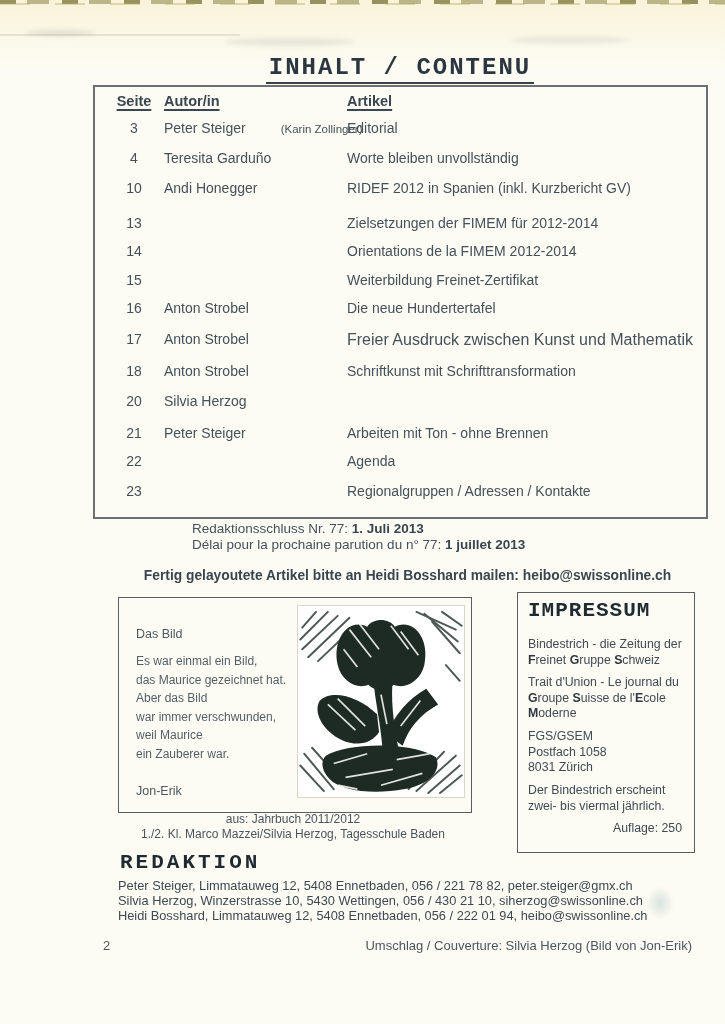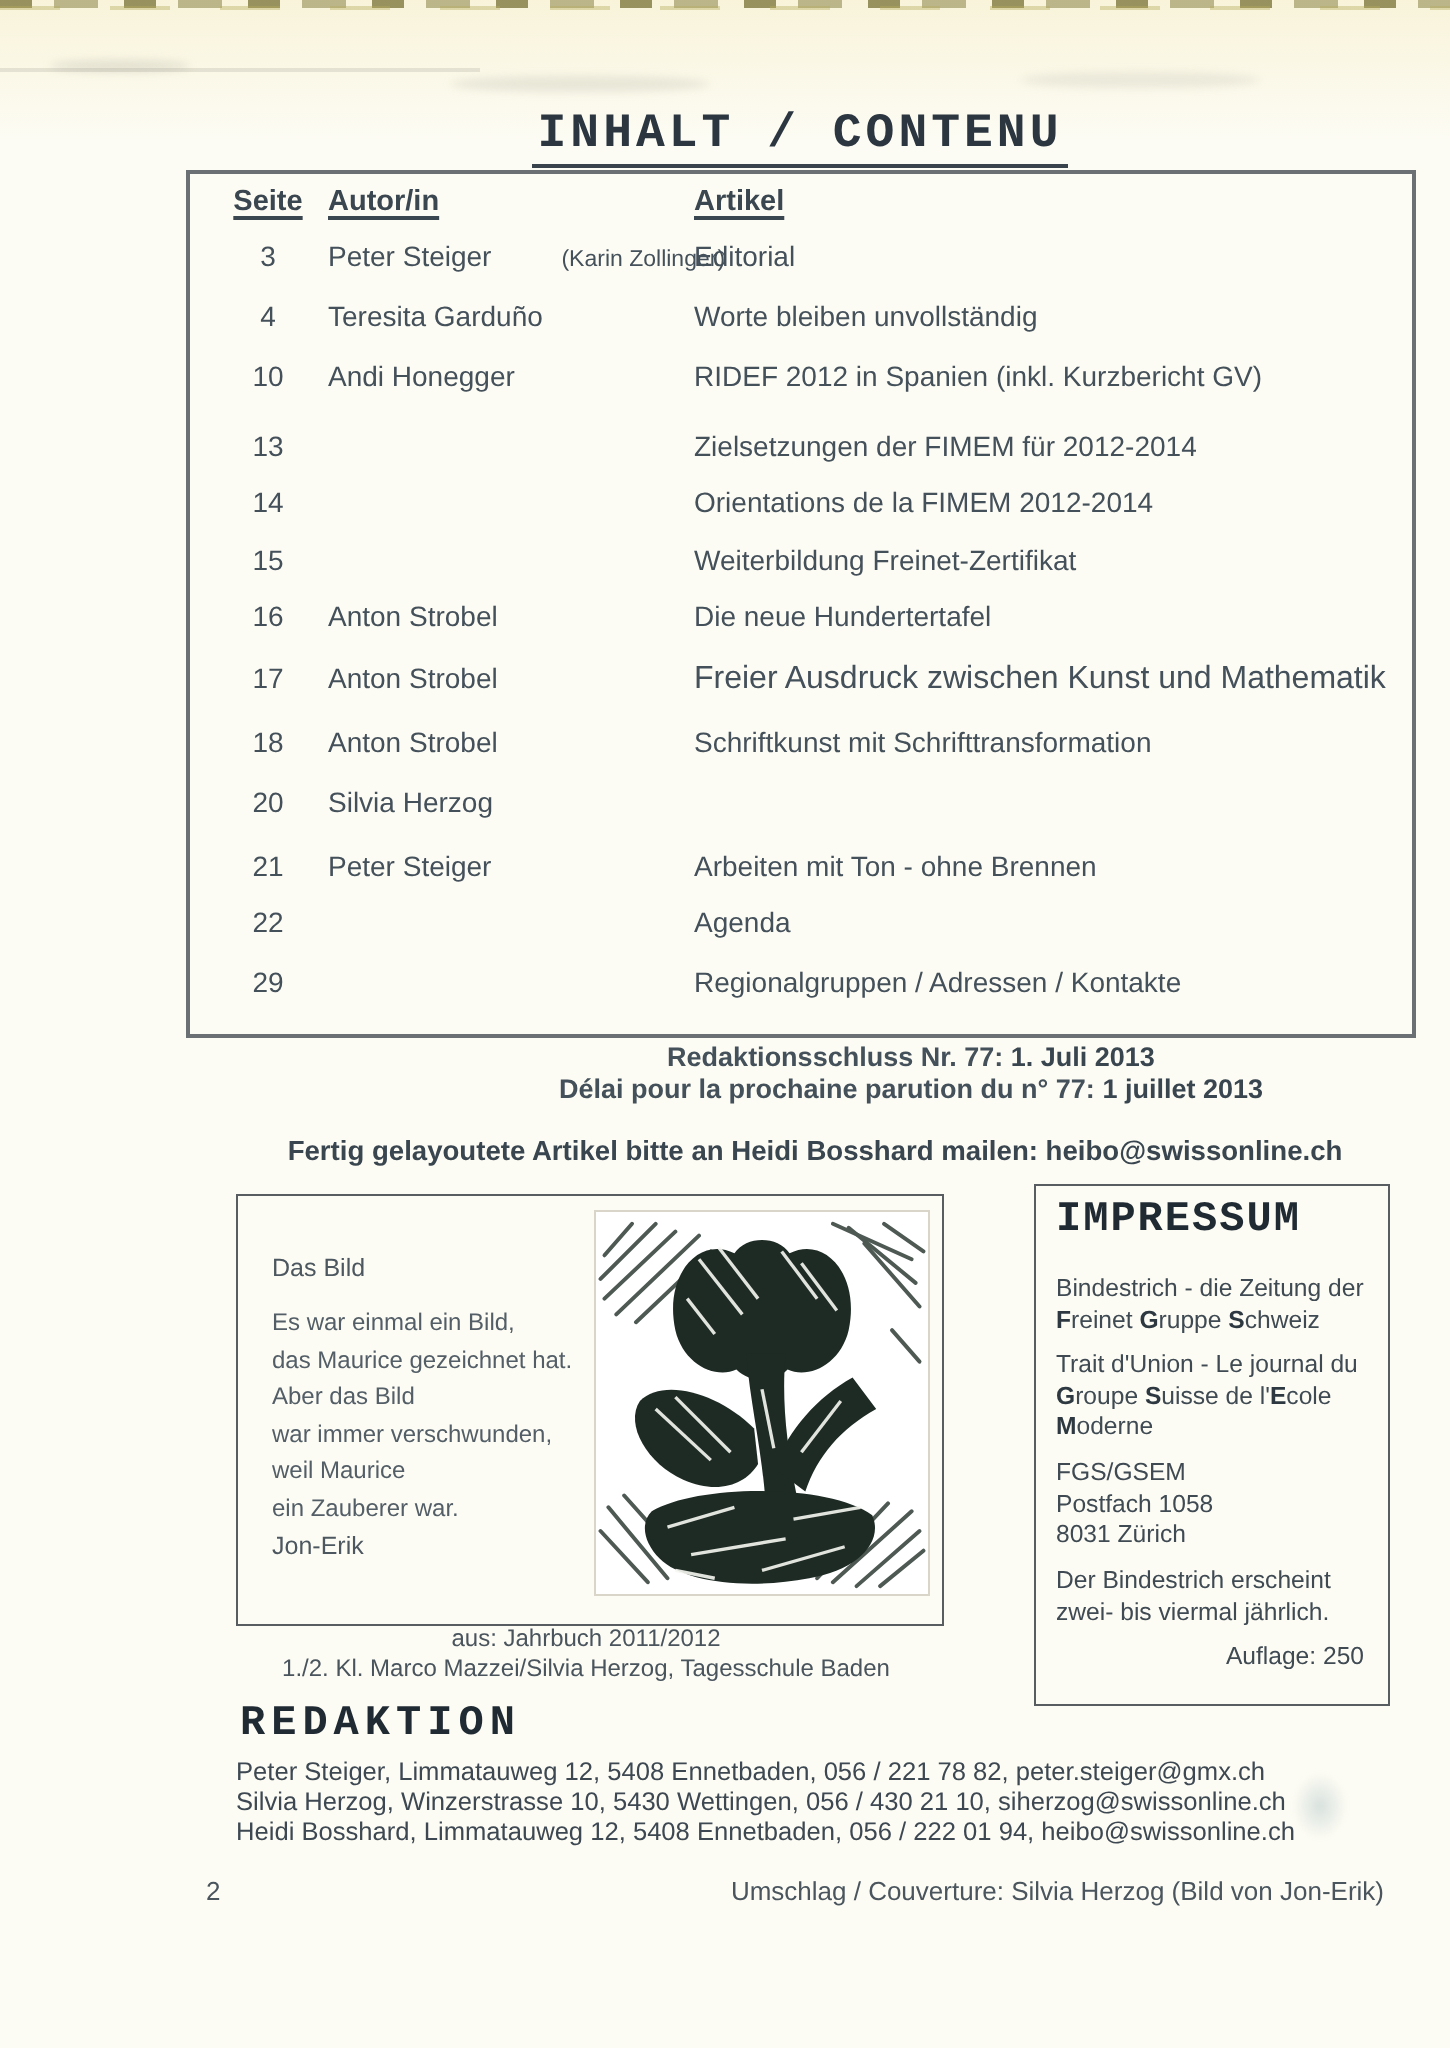--- a/index.html
+++ b/index.html
@@ -33,31 +33,31 @@
   .toc-box{left:93px;top:85px;width:611px;height:430px;border:2px solid #6b7075;}
   .toc-head{top:93px;height:20px;font-weight:bold;font-size:14.5px;color:#3a4650;}
   .toc-head span{text-decoration:underline;text-underline-offset:3px;text-decoration-thickness:1.5px;}
   .toc-row{height:20px;font-size:14px;color:#44505a;}
   .c-page{position:absolute;left:112px;width:44px;text-align:center;}
   .c-author{position:absolute;left:164px;width:160px;white-space:nowrap;}
   .c-article{position:absolute;left:347px;width:350px;white-space:nowrap;}
   .note{font-size:11.5px;margin-left:3px;padding-left:32px;}
   .row-large .c-article{font-size:16px;}
   
-  .deadline{left:202px;width:507px;text-align:center;font-size:13.5px;color:#44505a;height:16px;font-weight:bold;}
+  .deadline{left:192px;width:507px;text-align:left;font-size:13.5px;color:#44505a;height:16px;}
   .dl1{top:521px;} .dl2{top:537px;}
   .deadline b{color:#39454f;}
   
   .mail-notice{top:568px;left:90px;width:635px;text-align:center;font-weight:bold;
     font-size:13.8px;color:#39454f;}
   
   .poem-box{left:118px;top:597px;width:352px;height:214px;border:1.5px solid #585d62;}
   .poem-title{left:17px;top:29px;font-size:12.5px;color:#4c575f;}
   .poem-lines{left:17px;top:54px;font-size:12px;line-height:18.6px;color:#535e67;white-space:nowrap;}
-  .poem-author{left:17px;top:168px;font-size:12.5px;color:#4c575f;}
+  .poem-author{left:17px;top:186px;font-size:12.5px;color:#4c575f;}
   .art-sheet{left:178px;top:7px;width:168px;height:193px;background:#ffffff;
     border:1px solid #d9d6c9;box-sizing:border-box;}
   .caption{left:115px;width:356px;text-align:center;font-size:12px;color:#49545d;height:15px;}
   .cap1{top:812px;} .cap2{top:827px;}
   
   .imp-box{left:517px;top:592px;width:176px;height:259px;border:1.5px solid #585d62;}
   .imp-title{left:10px;top:6px;font-family:"Liberation Mono",monospace;font-weight:bold;
     font-size:21px;letter-spacing:1px;color:#1f2a33;}
   .imp-text{left:10px;right:8px;font-size:12.3px;line-height:15.5px;color:#3f4a53;}
   .imp-text b{color:#2d3840;}
@@ -147,21 +147,21 @@
   <span class="c-page">21</span>
   <span class="c-author">Peter Steiger</span>
   <span class="c-article">Arbeiten mit Ton - ohne Brennen</span>
 </div>
 <div class="abs toc-row" style="top:453px;">
   <span class="c-page">22</span>
   <span class="c-author"></span>
   <span class="c-article">Agenda</span>
 </div>
 <div class="abs toc-row" style="top:483px;">
-  <span class="c-page">29</span>
+  <span class="c-page">23</span>
   <span class="c-author"></span>
   <span class="c-article">Regionalgruppen / Adressen / Kontakte</span>
 </div>
 
 <div class="abs deadline dl1"><span>Redaktionsschluss Nr. 77: </span><b>1. Juli 2013</b></div>
 <div class="abs deadline dl2"><span>Délai pour la prochaine parution du n° 77: </span><b>1 juillet 2013</b></div>
 
 <div class="abs mail-notice">Fertig gelayoutete Artikel bitte an Heidi Bosshard mailen: heibo@swissonline.ch</div>
 
 <div class="abs poem-box">

